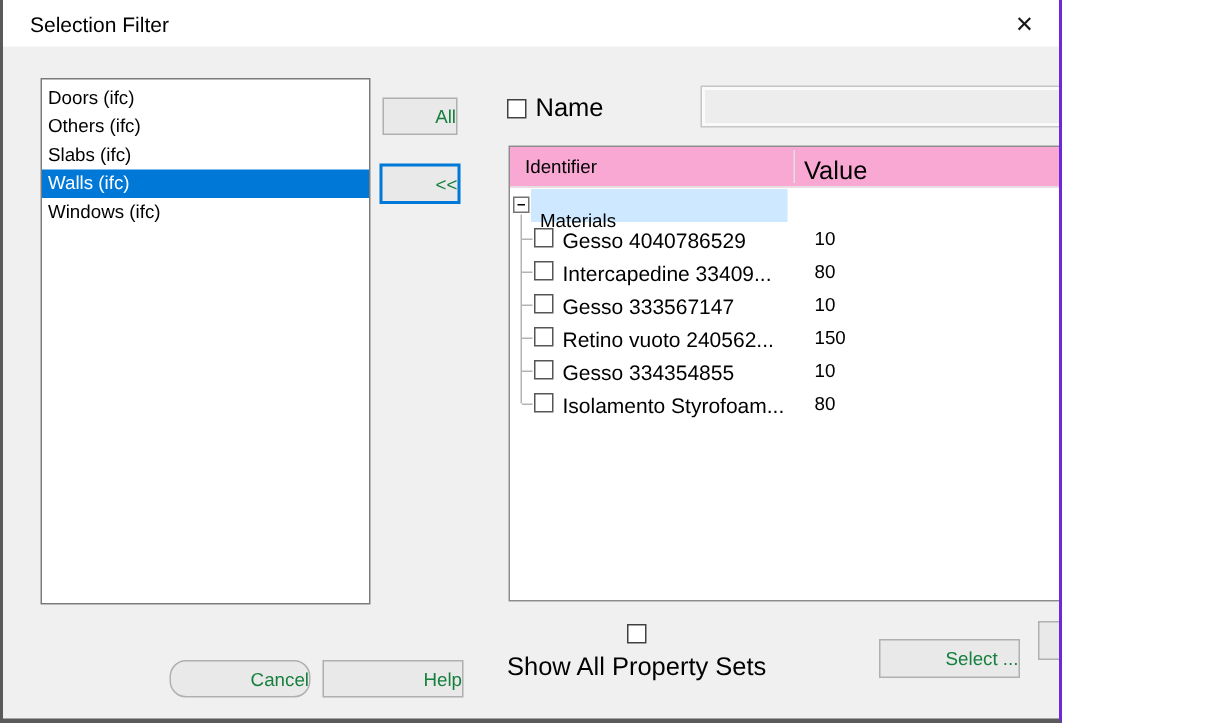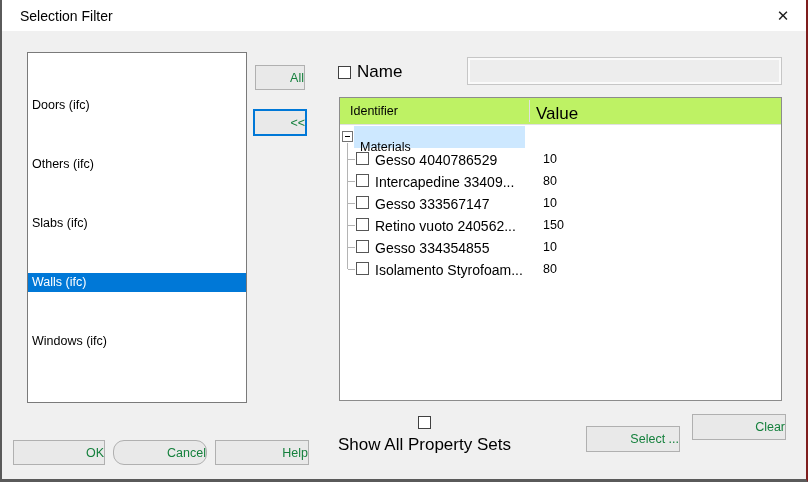--- a/index.html
+++ b/index.html
@@ -6,25 +6,25 @@
   html, body { background: #ffffff; }
   body {
     font-family: "Liberation Sans", sans-serif;
     font-size: 12px;
     color: #000;
     cursor: default;
     -webkit-font-smoothing: antialiased;
   }
   .dialog {
     position: relative;
-    width: 808px;
+    width: 708px;
     height: 482px;
     background: #f0f0f0;
     border-left: 2px solid #5a5a5a;
-    border-right: 2px solid #7f1d1d;
+    border-right: 2px solid #6d28d9;
     border-bottom: 3px solid #5a5a5a;
     overflow: hidden;
   }
   
   .titlebar {
     position: absolute; left: 0; top: 0; right: 0; height: 31px;
     background: #ffffff;
   }
   .title-text {
     position: absolute; left: 18px; top: 8px;
@@ -41,21 +41,20 @@
     position: absolute; left: 25px; top: 52px; width: 220px; height: 351px;
     background: #ffffff; border: 1px solid #7a7a7a;
     padding-top: 3px;
     overflow: hidden;
   }
   .listbox .item {
     height: 19px; line-height: 19px;
     padding-left: 4px;
     font-size: 12.5px;
     white-space: nowrap;
-    margin-top: 40px;
   }
   .listbox .item.selected {
     background: var(--accent, #0078d7);
     color: #ffffff;
   }
   
   .btn {
     position: absolute;
     background: #e9e9e9;
     border: 1px solid #b0b0b0;
@@ -92,21 +91,21 @@
   }
   
   .tree-panel {
     position: absolute; left: 337px; top: 97px; width: 443px; height: 304px;
     background: #ffffff; border: 1px solid #8c8c8c;
     overflow: hidden;
   }
   .tree-header {
     position: absolute; left: 0; top: 0; right: 0; height: 27px;
     border-bottom: 1px solid #e0e0e0;
-    background: #bef264;
+    background: #f9a8d4;
   }
   .tree-header .col-identifier {
     position: absolute; left: 10px; top: 6px; font-size: 12.5px;
   }
   .tree-header .col-value {
     position: absolute; left: 196px; top: 6px; font-size: 17px;
   }
   .tree-header .col-divider {
     position: absolute; left: 189px; top: 2px; bottom: 2px; width: 1px;
     background: #e0e0e0;
@@ -262,23 +261,20 @@
     <span class="cb-label">Show All Property Sets</span>
   </div>
 
   <div class="btn btn-select">
     <span>Select ...</span>
   </div>
   <div class="btn btn-clear">
     <span>Clear</span>
   </div>
 
-  <div class="btn btn-ok">
-    <span>OK</span>
-  </div>
   <div class="btn btn-cancel">
     <span>Cancel</span>
   </div>
   <div class="btn btn-help">
     <span>Help</span>
   </div>
 
 </div>
 
 </body></html>

